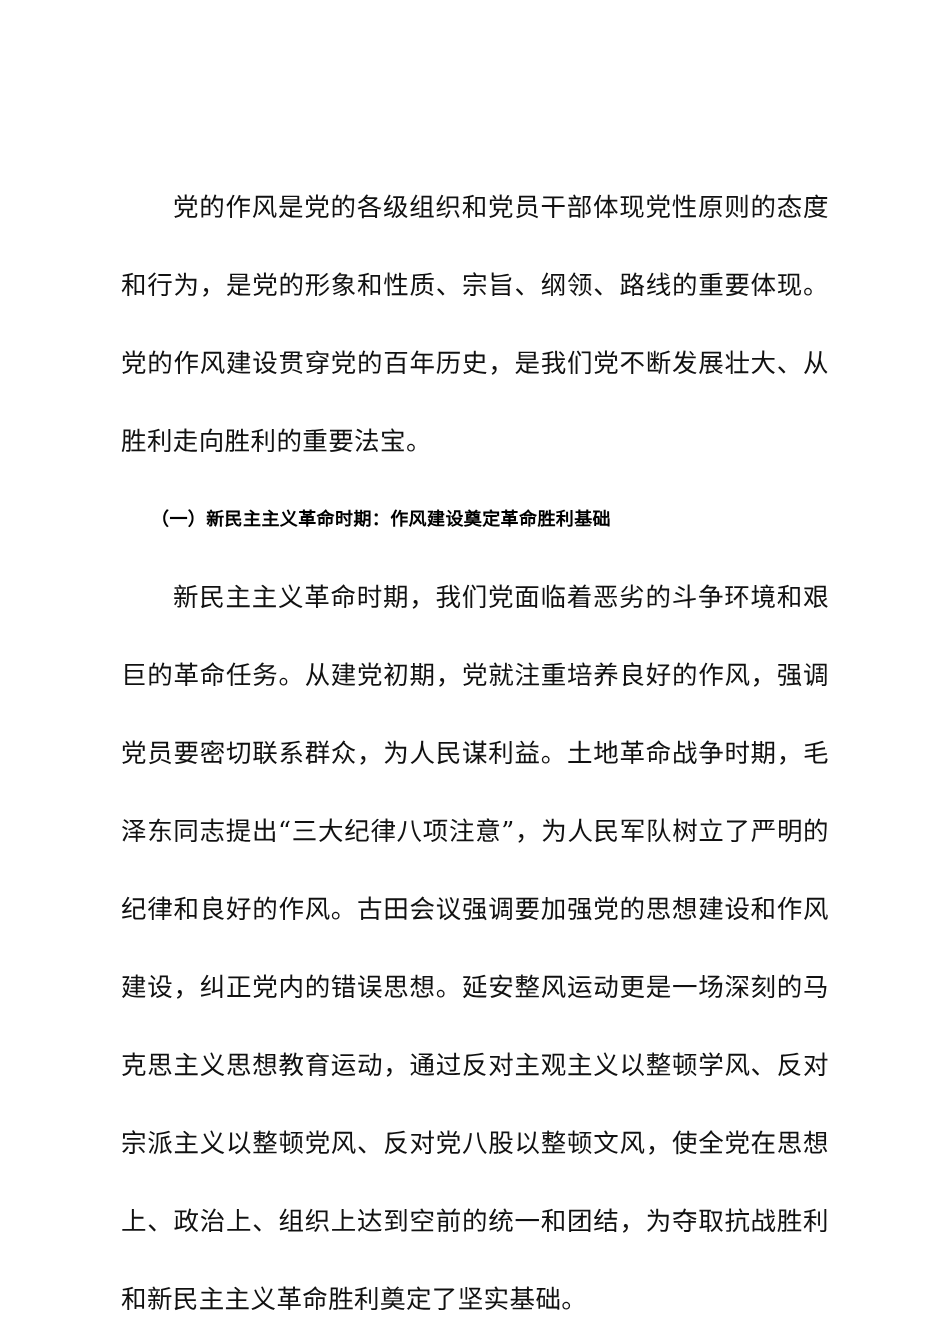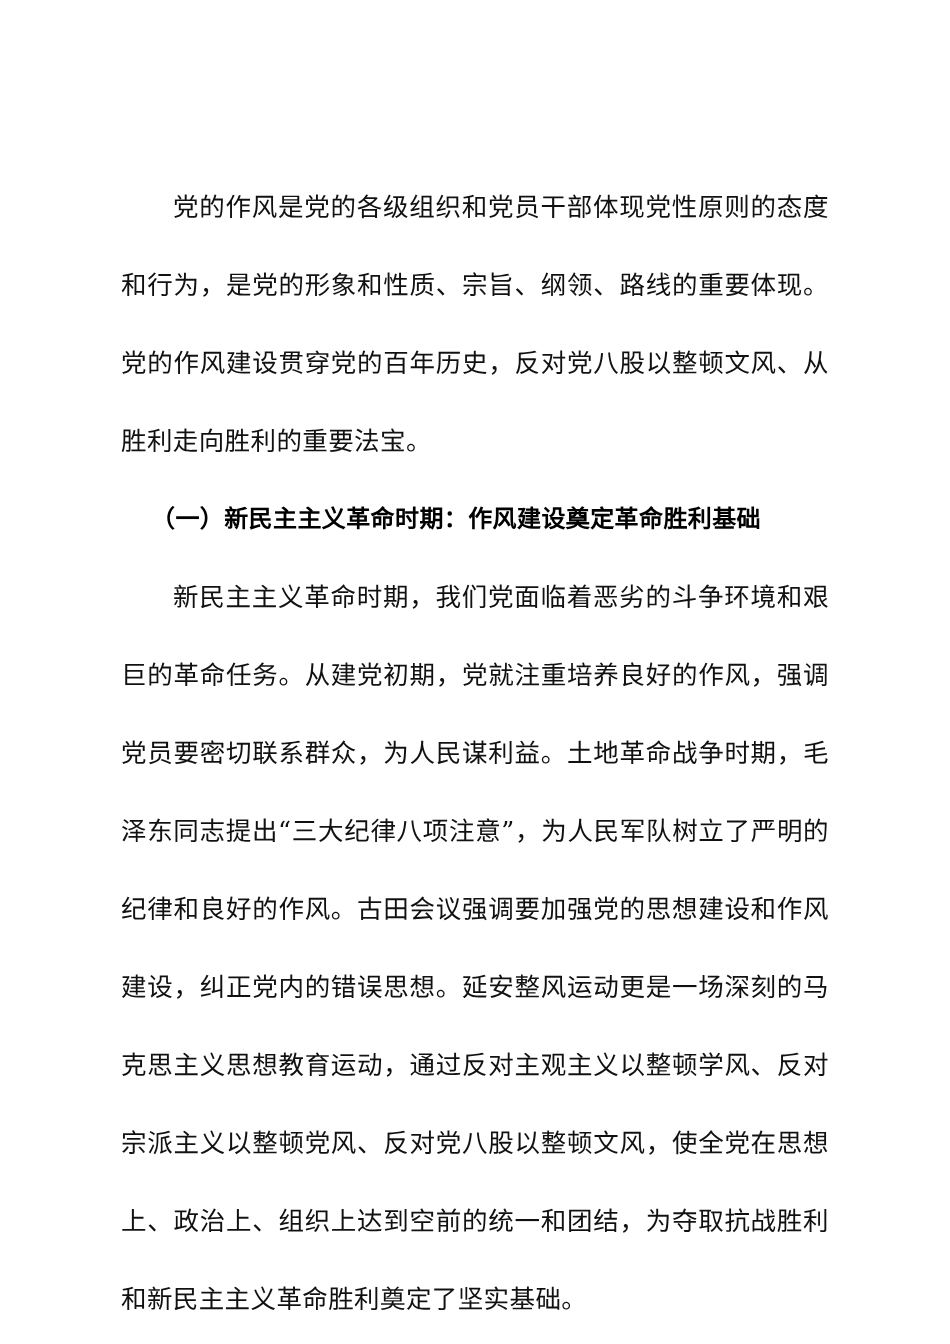--- a/index.html
+++ b/index.html
@@ -41,38 +41,38 @@
     text-indent: 52px;
     margin: 0;
     letter-spacing: 0.4px;
     color: #111111;
     font-weight: 400;
   }
 
   
   .subheading {
     font-family: "DejaVu Serif", "Liberation Serif", serif;
-    font-size: 24px;
+    font-size: 18px;
     line-height: 78px;
     text-align: left;
     text-indent: 30px;
     margin: 0;
     letter-spacing: 0.4px;
     color: #000000;
     font-weight: 700;
     white-space: nowrap;
   }
 </style>
 </head>
 <body>
 
 <div class="page">
   <div class="content">
 
-    <p class="para">党的作风是党的各级组织和党员干部体现党性原则的态度和行为，是党的形象和性质、宗旨、纲领、路线的重要体现。党的作风建设贯穿党的百年历史，反对党八股以整顿文风、从胜利走向胜利的重要法宝。</p>
+    <p class="para">党的作风是党的各级组织和党员干部体现党性原则的态度和行为，是党的形象和性质、宗旨、纲领、路线的重要体现。党的作风建设贯穿党的百年历史，是我们党不断发展壮大、从胜利走向胜利的重要法宝。</p>
 
     <p class="subheading">（一）新民主主义革命时期：作风建设奠定革命胜利基础</p>
 
     <p class="para">新民主主义革命时期，我们党面临着恶劣的斗争环境和艰巨的革命任务。从建党初期，党就注重培养良好的作风，强调党员要密切联系群众，为人民谋利益。土地革命战争时期，毛泽东同志提出“三大纪律八项注意”，为人民军队树立了严明的纪律和良好的作风。古田会议强调要加强党的思想建设和作风建设，纠正党内的错误思想。延安整风运动更是一场深刻的马克思主义思想教育运动，通过反对主观主义以整顿学风、反对宗派主义以整顿党风、反对党八股以整顿文风，使全党在思想上、政治上、组织上达到空前的统一和团结，为夺取抗战胜利和新民主主义革命胜利奠定了坚实基础。</p>
 
     <p class="subheading">（二）社会主义革命和建设时期：作风建设保障国家建设稳步推进</p>
 
   </div>
 </div>
 

